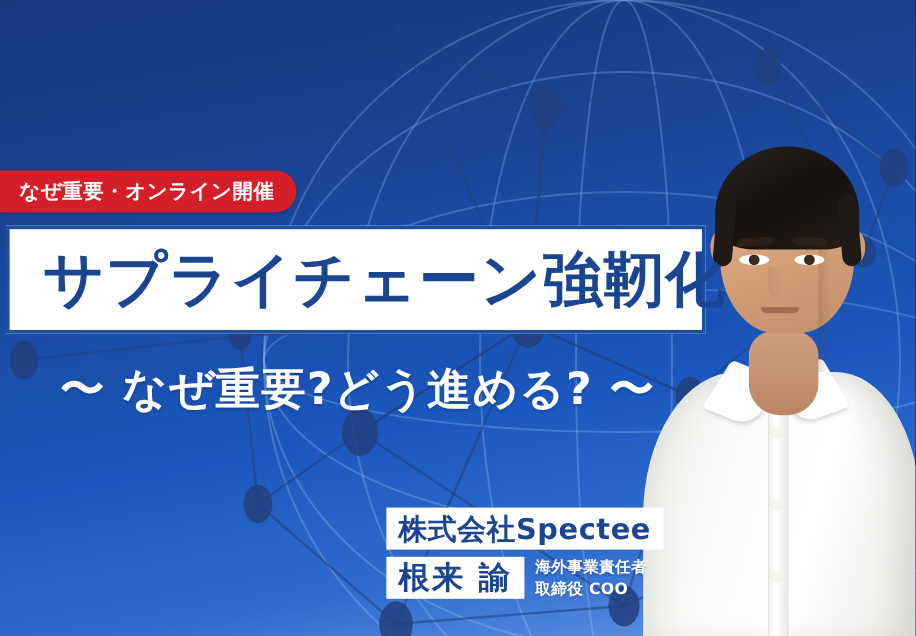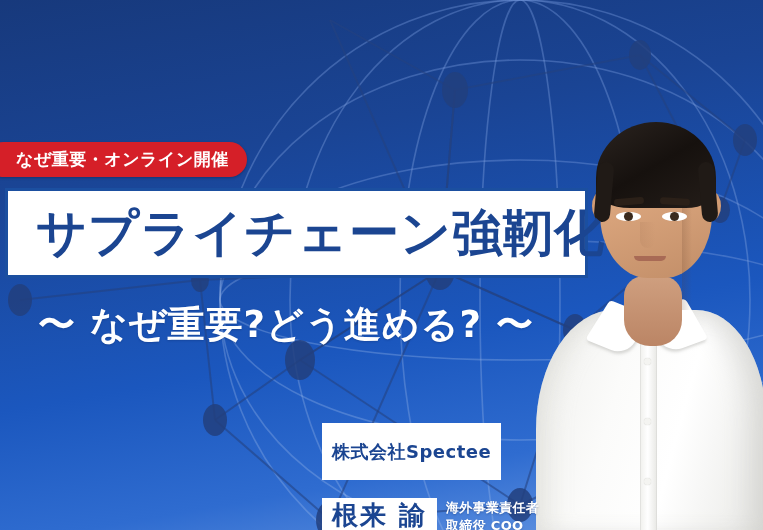--- a/index.html
+++ b/index.html
@@ -45,39 +45,39 @@
     font-size:50px;font-weight:bold;
     letter-spacing:1px;white-space:nowrap;
     font-family:"DejaVu Sans","Liberation Sans",sans-serif;
     margin-left:48px;
   }
 
   
   #subtitle{
     position:absolute;left:38px;top:300px;
     width:520px;
-    text-align:left;
+    text-align:center;
   }
   #subtitle span{
     color:#ffffff;font-size:37px;font-weight:bold;
     letter-spacing:1px;white-space:nowrap;
     text-shadow:0 1px 2px rgba(10,30,80,.25);
     font-family:"DejaVu Sans","Liberation Sans",sans-serif;
   }
 
   
   #speaker{position:absolute;left:322px;top:423px;}
   .wbox{
     background:#ffffff;
     display:inline-flex;align-items:center;justify-content:center;
     color:#1b4591;font-weight:bold;
     font-family:"DejaVu Sans","Liberation Sans",sans-serif;
   }
-  #company-box{height:27px;padding:15px 10px;font-size:18px;letter-spacing:.5px;}
-  #speaker-row{display:flex;align-items:flex-start;margin-top:18px;}
+  #company-box{height:27px;padding:4px 10px;font-size:24px;letter-spacing:.5px;}
+  #speaker-row{display:flex;align-items:flex-start;margin-top:6px;}
   #name-box{height:35px;padding:0 10px;font-size:26px;letter-spacing:2px;}
   #role{
     margin-left:9px;margin-top:1px;
     color:#ffffff;font-weight:bold;line-height:1.35;
     font-size:13px;letter-spacing:.3px;
     font-family:"DejaVu Sans","Liberation Sans",sans-serif;
     text-shadow:0 1px 2px rgba(10,30,80,.3);
   }
   #role div{white-space:nowrap;}
 

